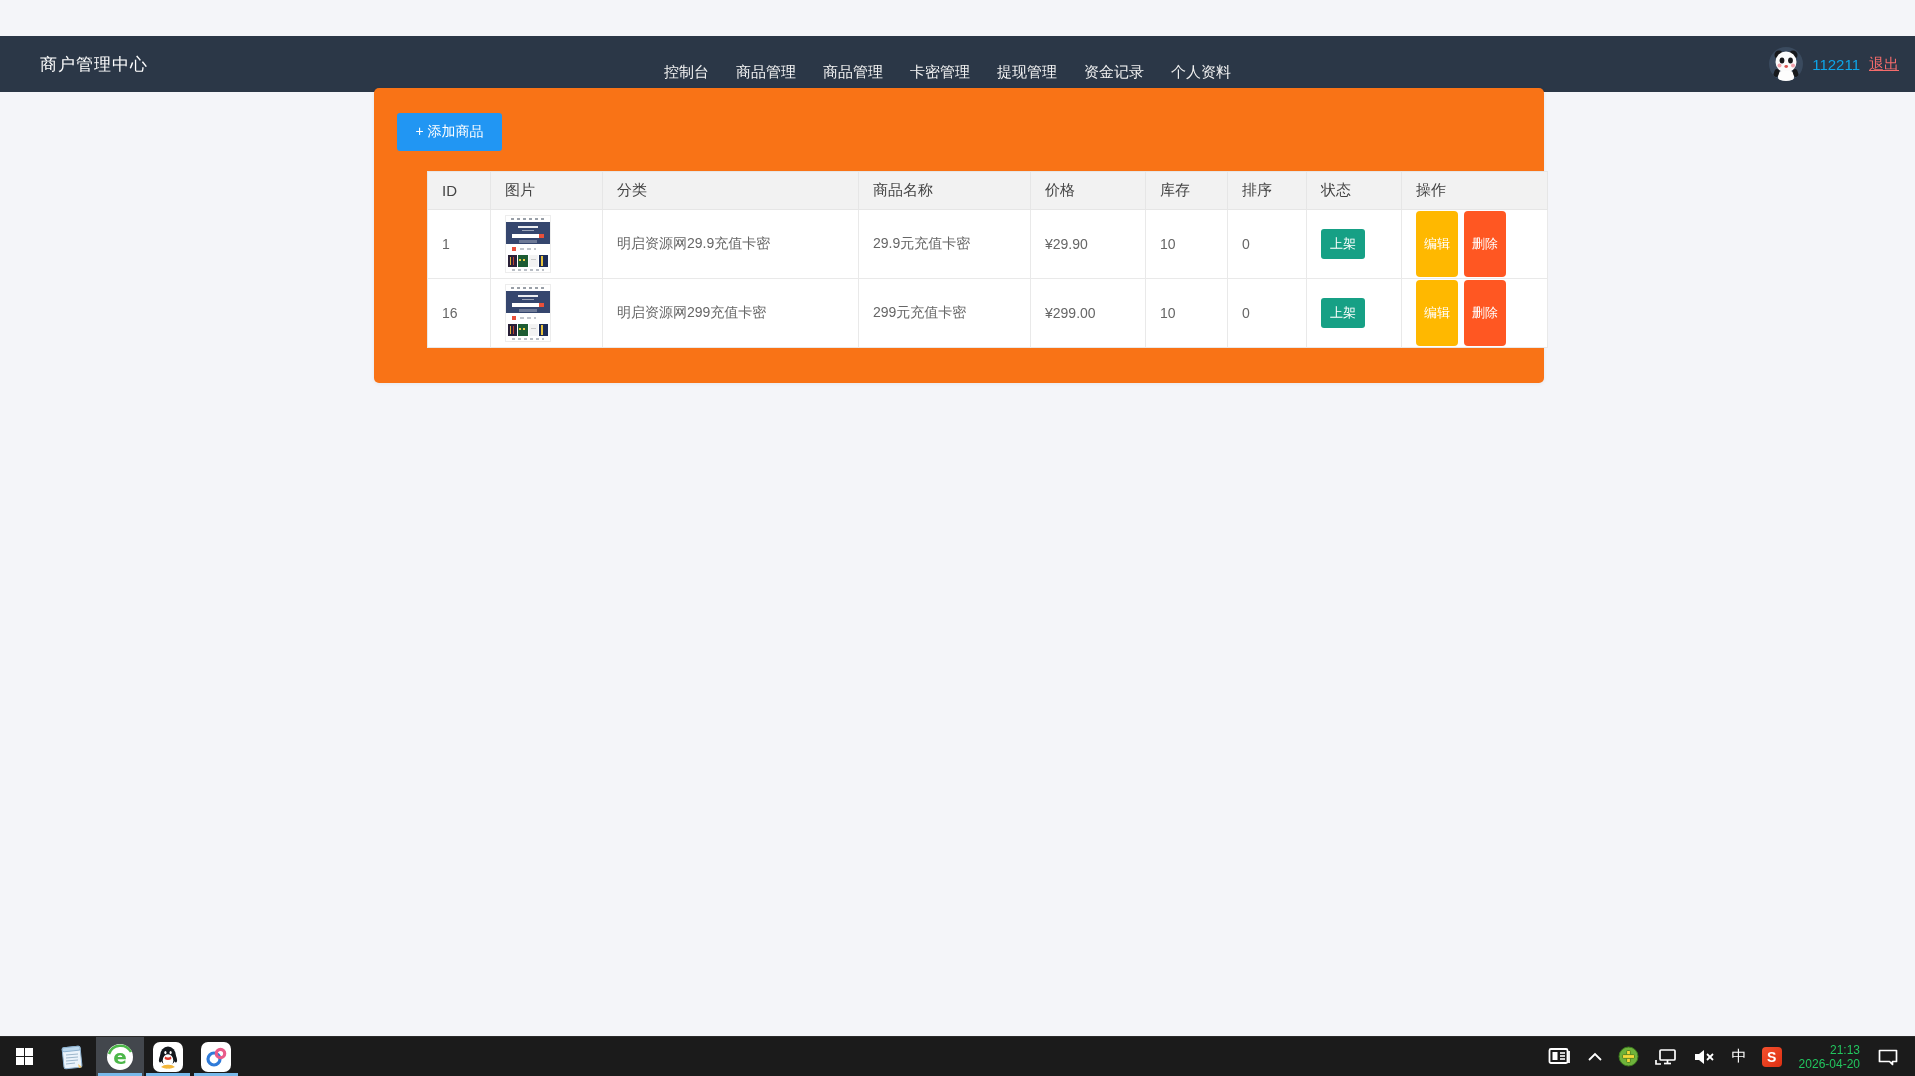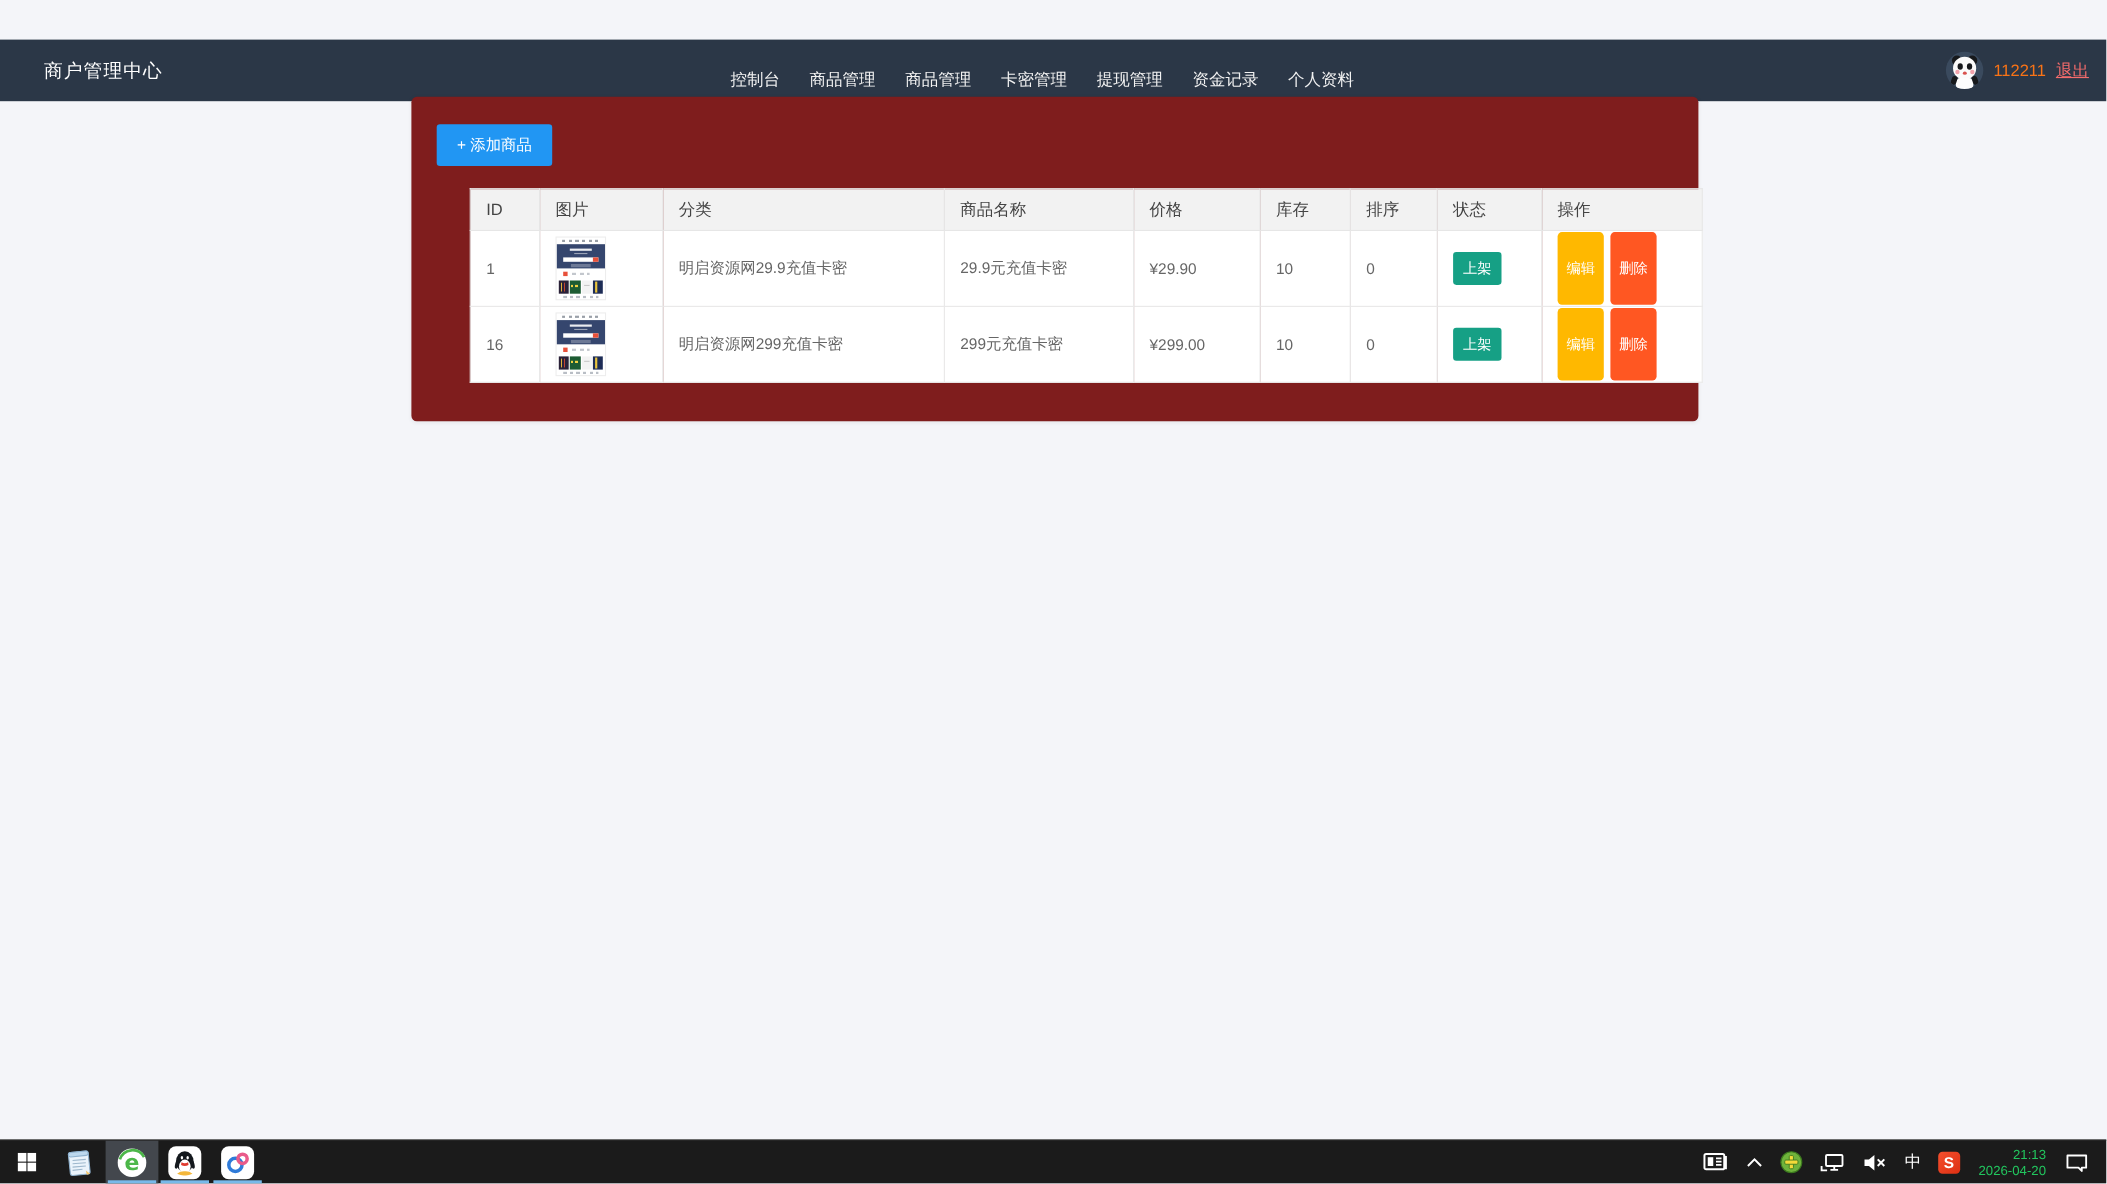--- a/index.html
+++ b/index.html
@@ -6,25 +6,25 @@
   html,body { width:1915px; height:1076px; overflow:hidden; }
   body { font-family:"Liberation Sans","DejaVu Sans",sans-serif; background:#f4f5f9; position:relative; }
 
   
   .navbar { position:absolute; top:0; left:0; width:100%; height:56px; background:#2b3747; display:flex; align-items:center; color:#fff;margin-top:36px; }
   .brand { margin-left:40px; font-size:17px; letter-spacing:1px; }
   .nav-menu { position:absolute; left:664px; top:0; height:72px; display:flex; align-items:center; gap:27px; }
   .nav-item { font-size:15px; color:#f2f2f2; cursor:pointer; white-space:nowrap; }
   .nav-right { position:absolute; right:16px; top:0; height:56px; display:flex; align-items:center; gap:9px; }
   .avatar { width:34px; height:34px; border-radius:50%; background:#3a4a5e; overflow:hidden; flex:0 0 auto; }
-  .username { font-size:15px; color:#f97316; }
+  .username { font-size:15px; color:#0ea5e9; }
   .logout { font-size:15px; color:#f56c6c; cursor:pointer;text-decoration:underline; }
 
   
-  .card { position:absolute; left:374px; top:88px; width:1170px; height:295px; background:#7f1d1d; border-radius:5px; box-shadow:0 1px 4px rgba(0,0,0,.06); }
+  .card { position:absolute; left:374px; top:88px; width:1170px; height:295px; background:#f97316; border-radius:5px; box-shadow:0 1px 4px rgba(0,0,0,.06); }
   .add-btn { position:absolute; left:23px; top:25px; width:105px; height:38px; background:#2196f3; color:#fff; border:none; border-radius:3px; font-size:14px; cursor:pointer; font-family:inherit; }
 
   table.goods { position:absolute; left:26px; top:83px; width:1120px; border-collapse:collapse; table-layout:fixed;margin-left:27px; }
   .goods th { height:38px; background:#f2f2f2; border:1px solid #e6e6e6; font-weight:normal; font-size:15px; color:#444; text-align:left; padding-left:14px; }
   .goods td { height:69px; border:1px solid #e9e9e9; background:#fff; font-size:14px; color:#666; text-align:left; padding-left:14px; vertical-align:middle; }
 
   .badge-on { display:inline-block; background:#16a085; color:#fff; font-size:13px; padding:6px 9px; border-radius:3px; }
   .btn-edit, .btn-del { display:inline-block; border:none; color:#fff; font-size:13px; padding:24px 8px; border-radius:4px; cursor:pointer; font-family:inherit; }
   .btn-edit { background:#ffb800; margin-right:6px; }
   .btn-del  { background:#ff5722;text-align:right; }

